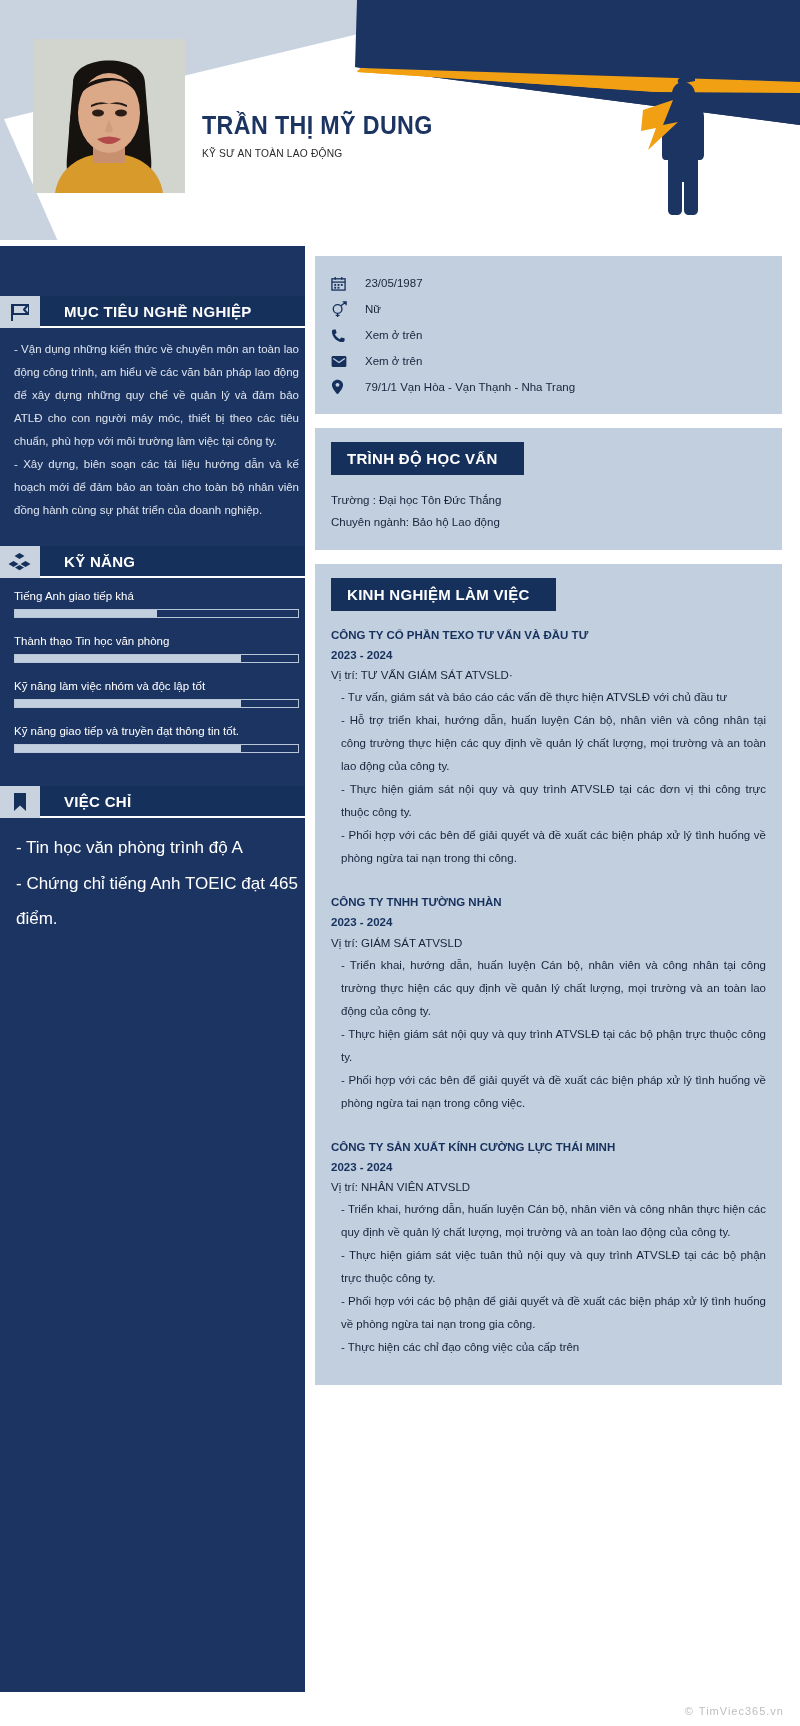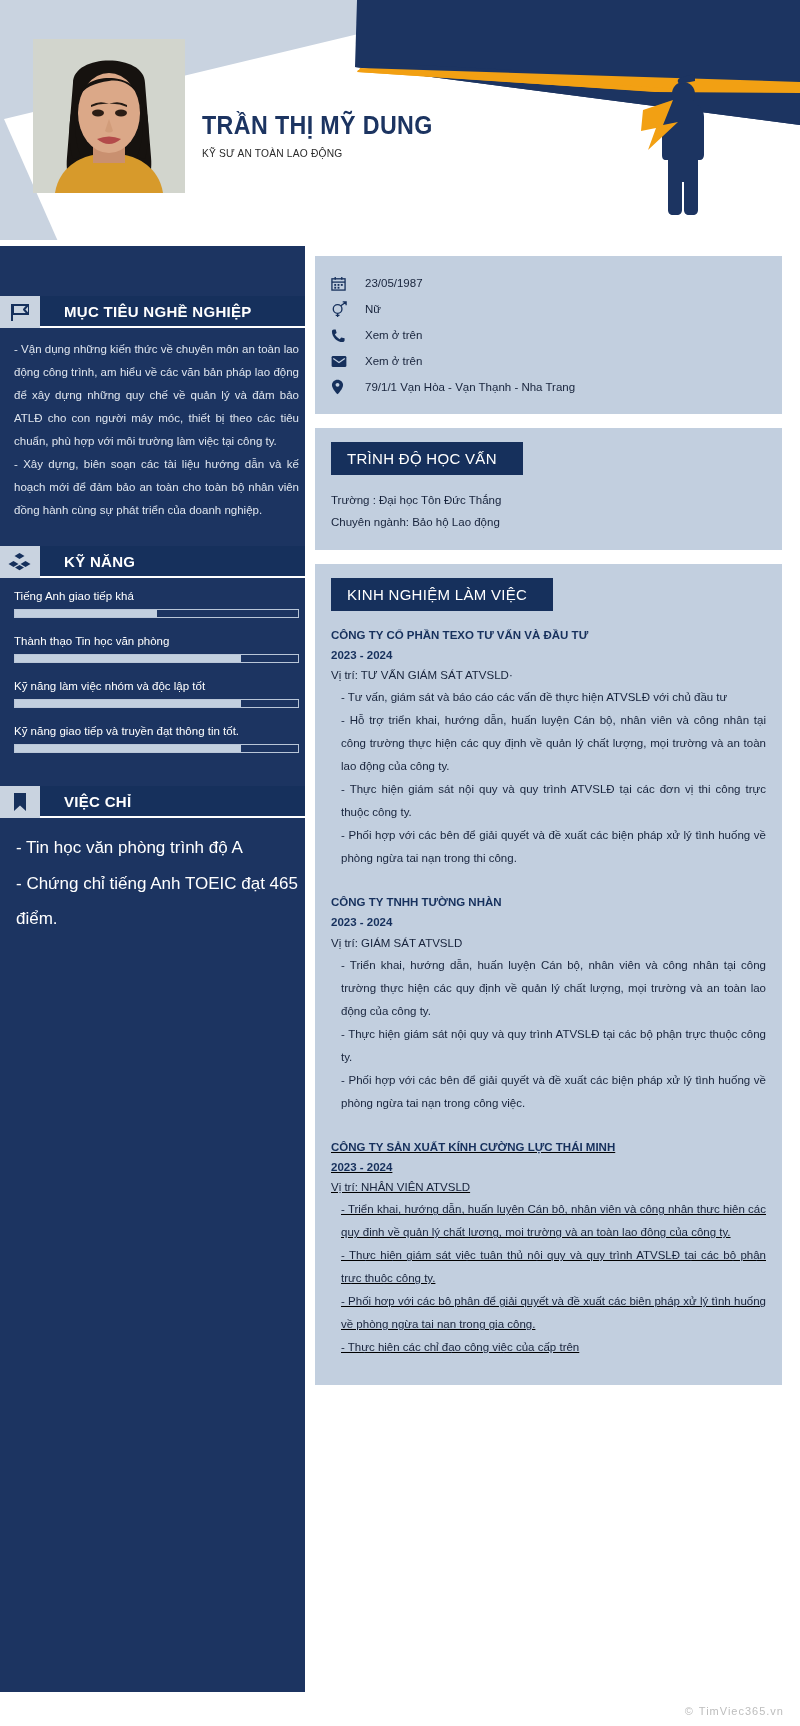--- a/index.html
+++ b/index.html
@@ -166,34 +166,34 @@
     align-items: center;
     color: #16305c;
   }
   .contact-ico svg { display: block; }
 
   .rsec-title {
     display: inline-block;
     background: #16305c;
     color: #ffffff;
     font-size: 15px;
-    font-weight: normal;
+    font-weight: bold;
     letter-spacing: 0.3px;
     padding: 8px 26px 8px 16px;
     margin-bottom: 14px;
   }
   .edu-line {
     color: #17233b;
     font-size: 11.5px;
     line-height: 1.95;
   }
 
   
   .job { margin-bottom: 22px; }
-  .job:last-child { margin-bottom: 0; text-decoration: underline; }
+  .job:last-child { margin-bottom: 0; }
   .job-company {
     color: #16305c;
     font-size: 11.5px;
     font-weight: bold;
     line-height: 1.75;
   }
   .job-years {
     color: #16305c;
     font-size: 11.5px;
     font-weight: bold;

